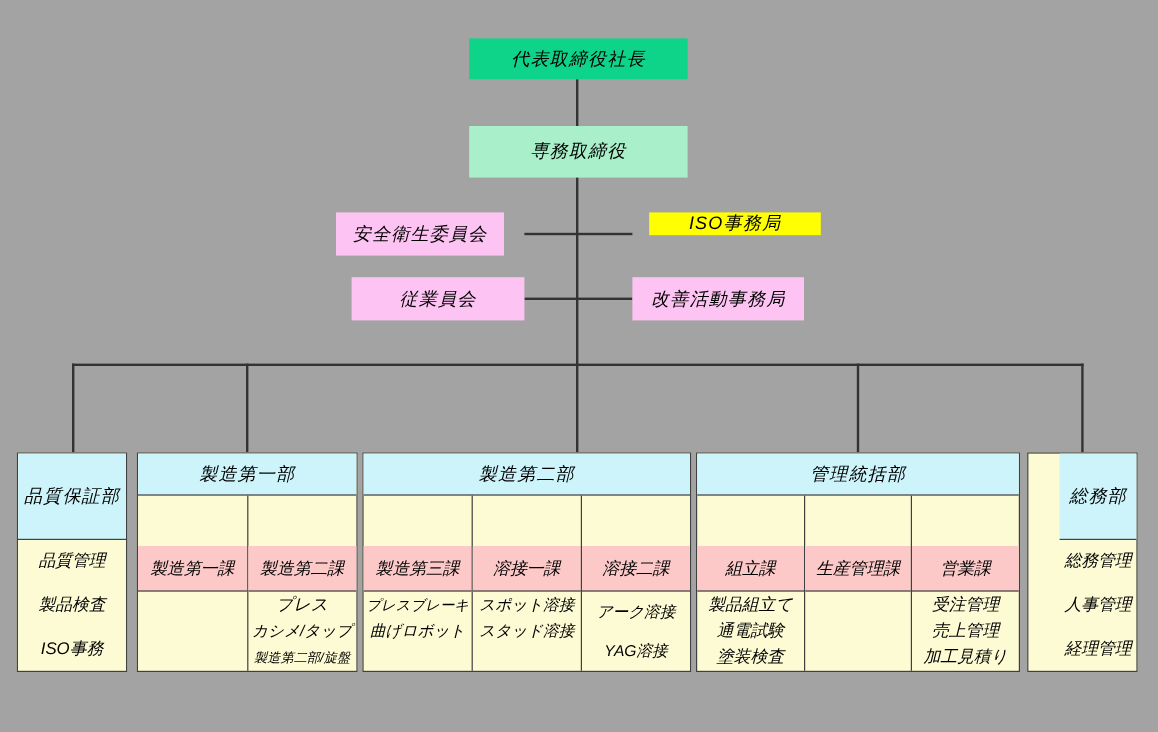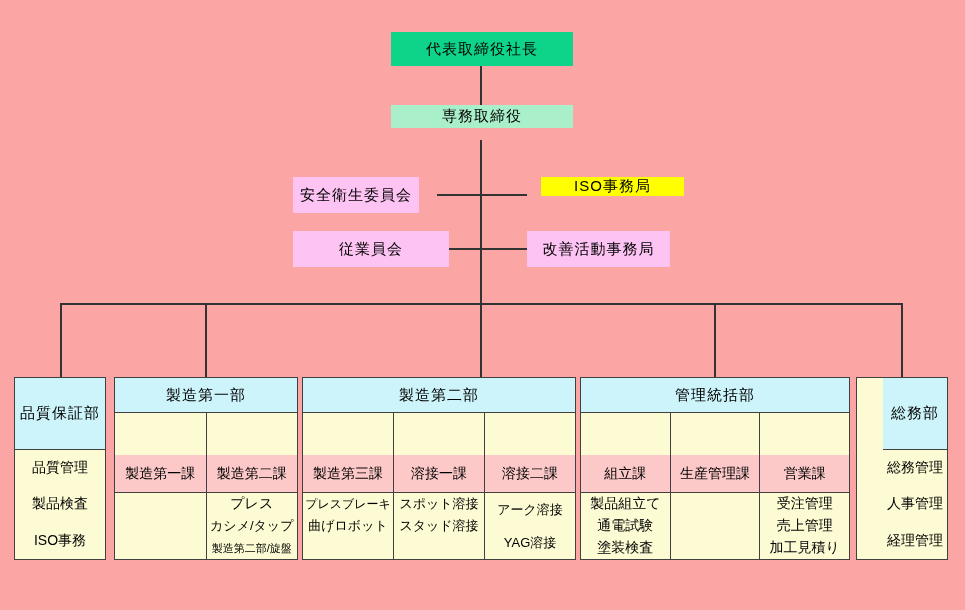--- a/index.html
+++ b/index.html
@@ -8,21 +8,21 @@
     --c-pink:#FDC3F3;
     --c-yellow:#FFFF00;
     --c-dept-header:#CCF4FA;
     --c-section-header:#FCC9C8;
     --c-item:#FDFBD4;
     --c-line:#333333;
     --c-border:#404040;
   }
   html,body{margin:0;padding:0;background:#ffffff;}
   body{font-family:"Liberation Sans","DejaVu Sans",sans-serif;color:#000;}
-  #canvas{position:relative;width:965px;height:610px;background:#fca5a5;overflow:hidden;}
+  #canvas{position:relative;width:965px;height:610px;background:#a3a3a3;overflow:hidden;font-style:italic;}
 
   .line{position:absolute;background:var(--c-line);}
 
   .node{position:absolute;display:flex;align-items:center;justify-content:center;
         font-size:15px;font-weight:500;letter-spacing:1px;white-space:nowrap;}
 
   .dept{position:absolute;top:377px;height:183px;box-sizing:border-box;
         border:1.5px solid var(--c-border);background:var(--c-item);
         display:flex;flex-direction:column;}
   .dept-header{background:var(--c-dept-header);border-bottom:1.5px solid var(--c-border);
@@ -54,25 +54,25 @@
   <div class="line" style="left:480px;top:140px;width:2px;height:237px;"></div>
   <div class="line" style="left:437px;top:194px;width:90px;height:2px;"></div>
   <div class="line" style="left:437px;top:248px;width:90px;height:2px;"></div>
   <div class="line" style="left:60px;top:303px;width:843px;height:2px;"></div>
   <div class="line" style="left:60px;top:303px;width:2px;height:74px;"></div>
   <div class="line" style="left:205px;top:303px;width:2px;height:74px;"></div>
   <div class="line" style="left:714px;top:303px;width:2px;height:74px;"></div>
   <div class="line" style="left:901px;top:303px;width:2px;height:74px;"></div>
 
   <div class="node" style="left:391px;top:32px;width:182px;height:34px;background:var(--c-president);">代表取締役社長</div>
-  <div class="node" style="left:391px;top:105px;width:182px;height:23px;background:var(--c-managing);">専務取締役</div>
+  <div class="node" style="left:391px;top:105px;width:182px;height:43px;background:var(--c-managing);">専務取締役</div>
 
-  <div class="node" style="left:293px;top:177px;width:126px;height:36px;background:var(--c-pink);">安全衛生委員会</div>
+  <div class="node" style="left:280px;top:177px;width:140px;height:36px;background:var(--c-pink);">安全衛生委員会</div>
   <div class="node" style="left:541px;top:177px;width:143px;height:19px;background:var(--c-yellow);">ISO事務局</div>
-  <div class="node" style="left:293px;top:231px;width:156px;height:36px;background:var(--c-pink);">従業員会</div>
+  <div class="node" style="left:293px;top:231px;width:144px;height:36px;background:var(--c-pink);">従業員会</div>
   <div class="node" style="left:527px;top:231px;width:143px;height:36px;background:var(--c-pink);">改善活動事務局</div>
 
   <div class="dept" style="left:14px;width:92px;">
     <div class="dept-header tall">品質保証部</div>
     <div class="items">
       <div class="item">品質管理</div>
       <div class="item">製品検査</div>
       <div class="item">ISO事務</div>
     </div>
   </div>

